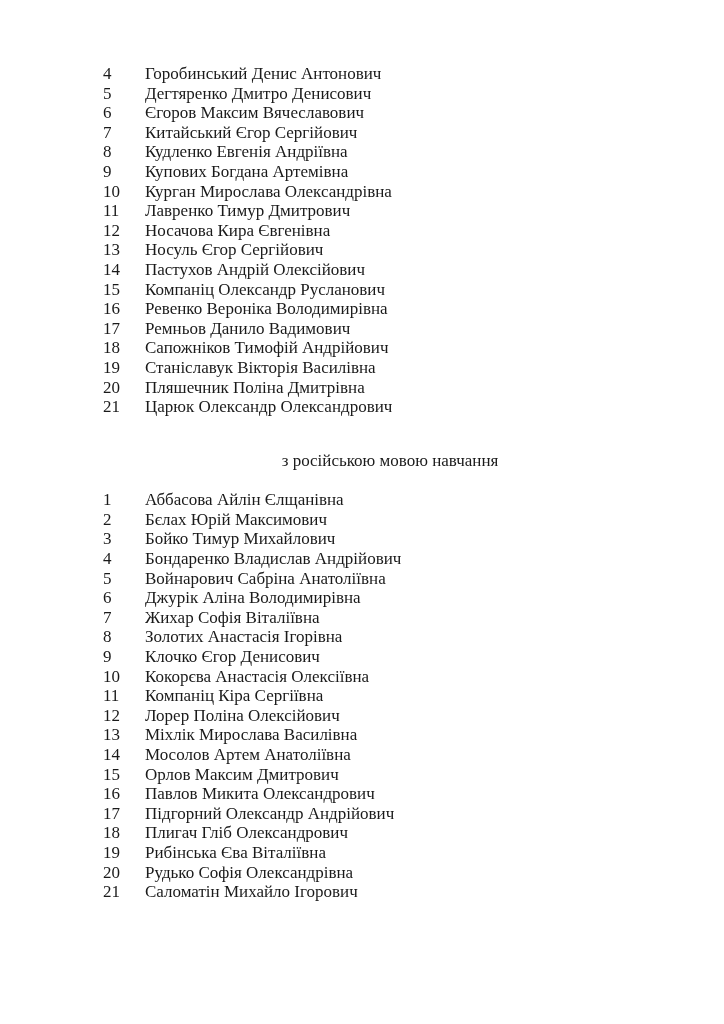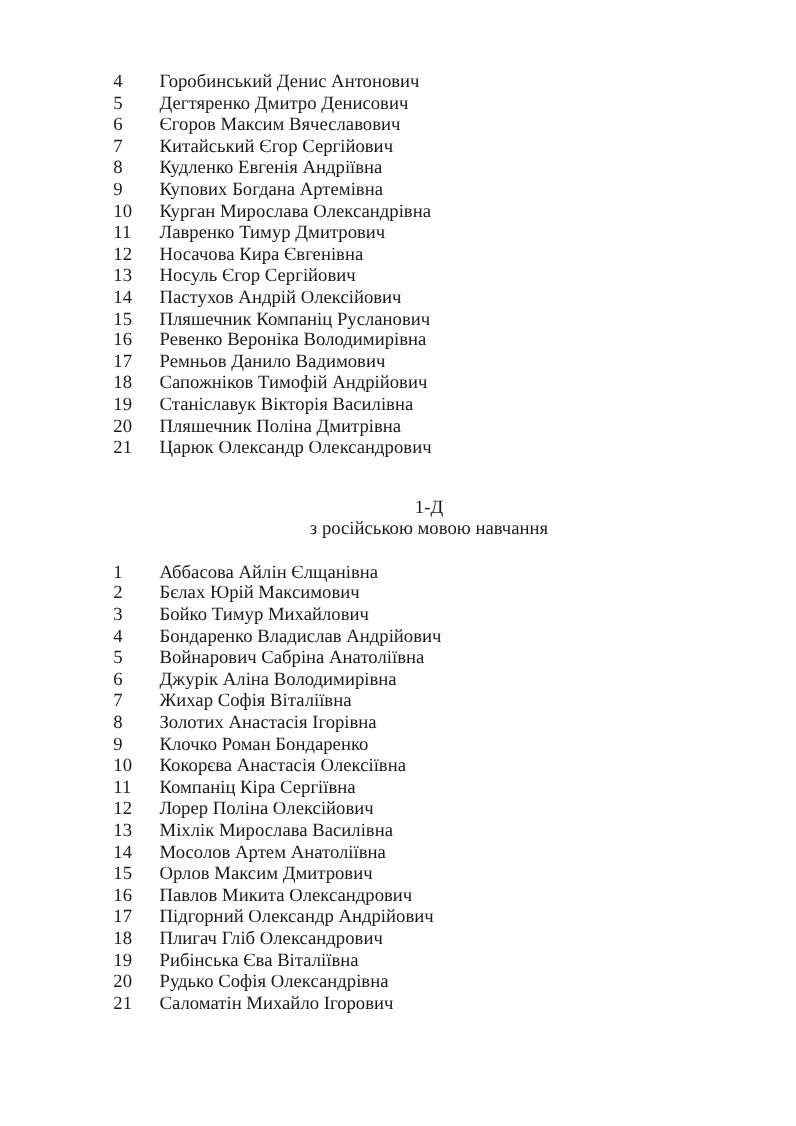--- a/index.html
+++ b/index.html
@@ -111,21 +111,21 @@
           <span class="name">Носуль Єгор Сергійович</span>
         </div>
 
         <div class="row">
           <span class="num">14</span>
           <span class="name">Пастухов Андрій Олексійович</span>
         </div>
 
         <div class="row">
           <span class="num">15</span>
-          <span class="name">Пляшечник Компаніц Русланович</span>
+          <span class="name">Компаніц Олександр Русланович</span>
         </div>
 
         <div class="row">
           <span class="num">16</span>
           <span class="name">Ревенко Вероніка Володимирівна</span>
         </div>
 
         <div class="row">
           <span class="num">17</span>
           <span class="name">Ремньов Данило Вадимович</span>
@@ -148,21 +148,20 @@
 
         <div class="row">
           <span class="num">21</span>
           <span class="name">Царюк Олександр Олександрович</span>
         </div>
 
 
       </div>
 
     <div class="group-heading">
-      <span class="title">1-Д</span>
       <span class="subtitle">з російською мовою навчання</span>
     </div>
 
     <div class="roster second">
 
         <div class="row">
           <span class="num">1</span>
           <span class="name">Аббасова Айлін Єлщанівна</span>
         </div>
 
@@ -196,21 +195,21 @@
           <span class="name">Жихар Софія Віталіївна</span>
         </div>
 
         <div class="row">
           <span class="num">8</span>
           <span class="name">Золотих Анастасія Ігорівна</span>
         </div>
 
         <div class="row">
           <span class="num">9</span>
-          <span class="name">Клочко Роман Бондаренко</span>
+          <span class="name">Клочко Єгор Денисович</span>
         </div>
 
         <div class="row">
           <span class="num">10</span>
           <span class="name">Кокорєва Анастасія Олексіївна</span>
         </div>
 
         <div class="row">
           <span class="num">11</span>
           <span class="name">Компаніц Кіра Сергіївна</span>

